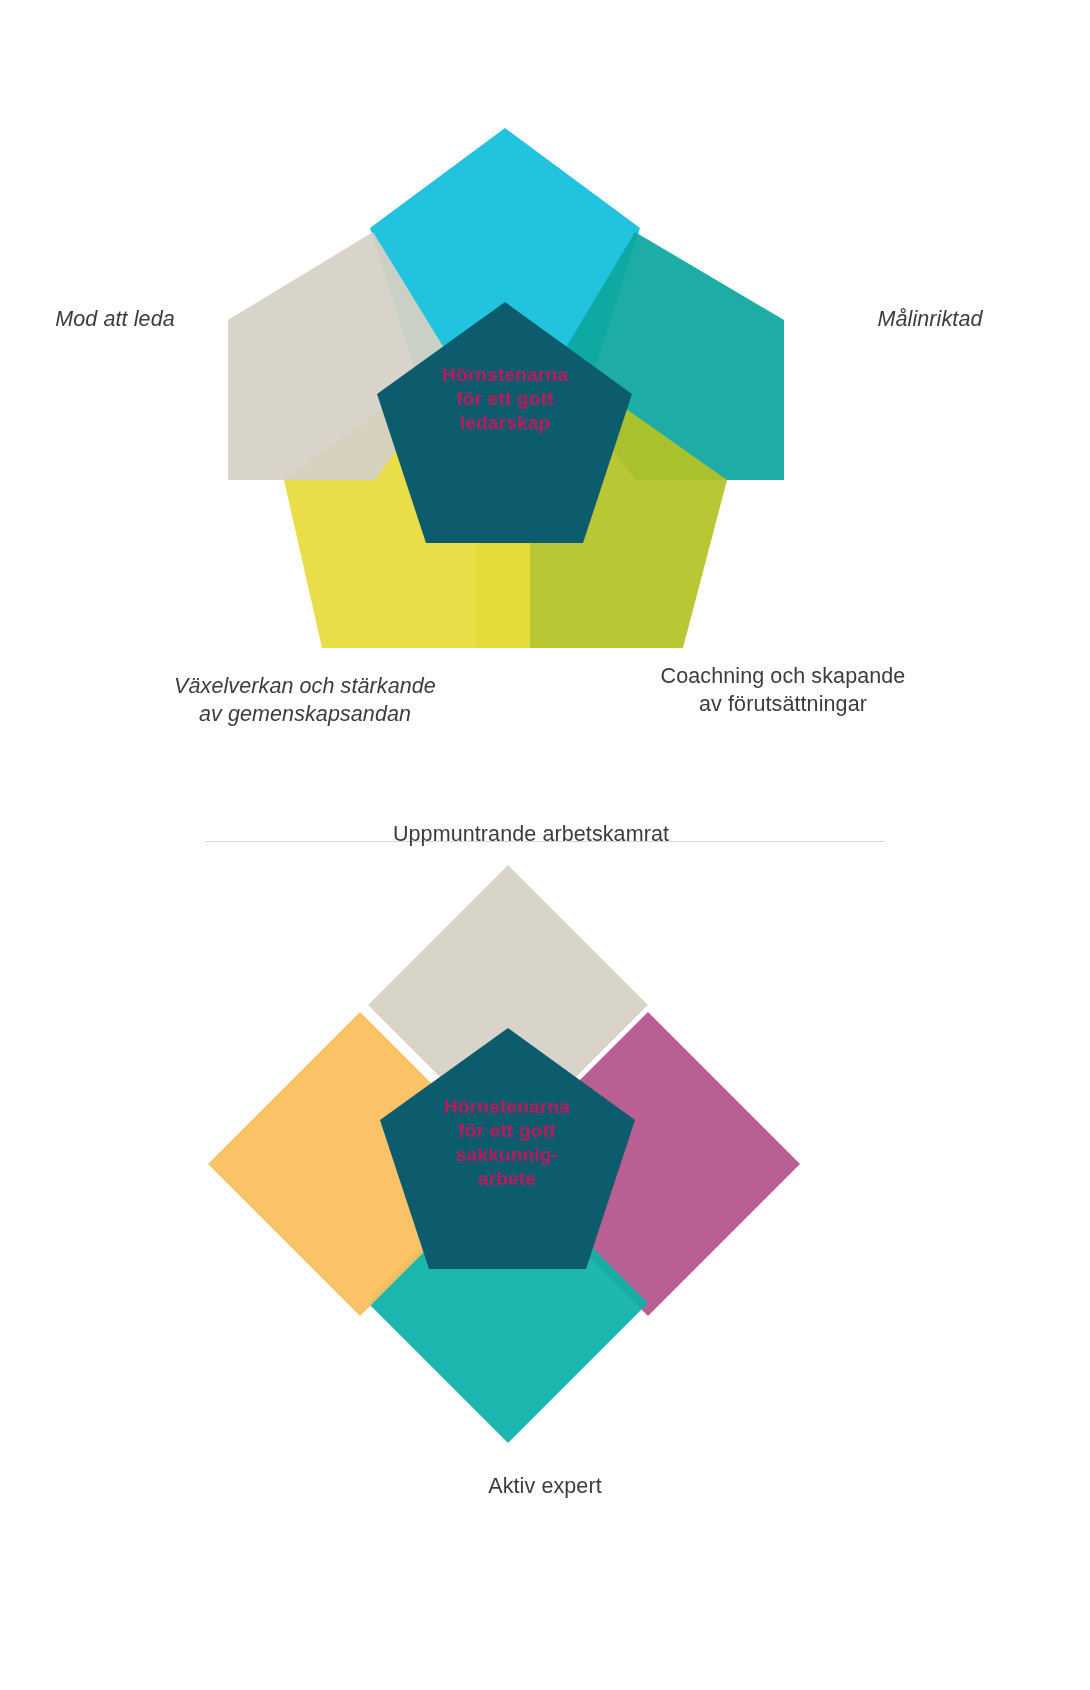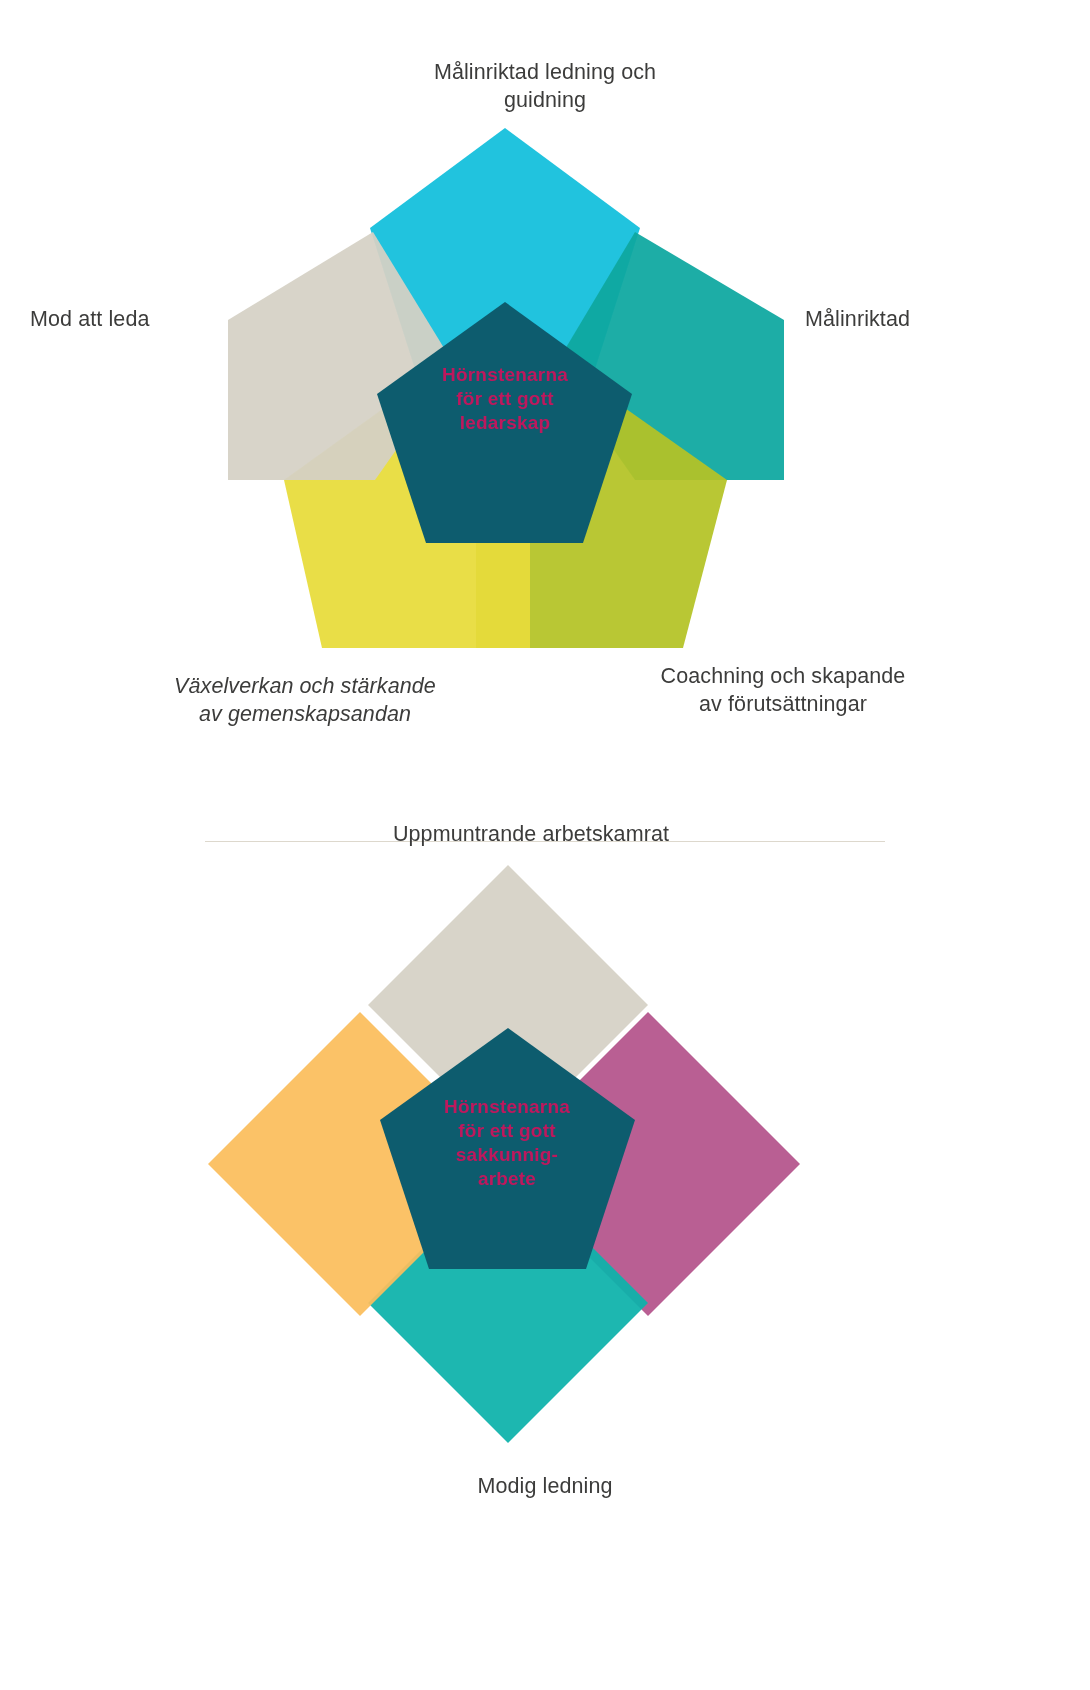--- a/index.html
+++ b/index.html
@@ -43,21 +43,21 @@
   .label {
     position: absolute;
     font-size: 21.5px;
     line-height: 1.32;
     font-weight: 400;
     color: #3c3c3b;
     letter-spacing: 0.1px;
     white-space: pre-line;
   }
   .label.center-al { text-align: center; }
-  .label.left-al   { text-align: left; }
+  .label.left-al   { text-align: center; font-style: italic; }
 
   .center-text {
     position: absolute;
     text-align: center;
     color: #be185d;
     font-weight: 700;
     font-size: 19px;
     line-height: 1.26;
     white-space: pre-line;
     letter-spacing: 0.2px;
@@ -103,22 +103,20 @@
 
         <polygon points="420,382 530,480 530,648 322,648 284,480" fill="#e8dc3c" fill-opacity="0.94"></polygon>
 
         <polygon points="373,232 455,366 375,480 228,480 228,320" fill="#d6d1c6" fill-opacity="0.94"></polygon>
       </g>
 
       <polygon points="505,302 632,394 583,543 426,543 377,394" fill="#0d5c6e"></polygon>
     </svg>
   </div>
 
-  <div class="label center-al" id="lbl-l1-top">Målinriktad ledning och
-guidning</div>
 
   <div class="label left-al" id="lbl-l1-left">Mod att leda</div>
 
   <div class="label left-al" id="lbl-l1-right">Målinriktad</div>
 
   <div class="label center-al" id="lbl-l1-bleft">Växelverkan och stärkande
 av gemenskapsandan</div>
 
   <div class="label center-al" id="lbl-l1-bright">Coachning och skapande
 av förutsättningar</div>
@@ -145,19 +143,19 @@
       </g>
 
       <polygon points="508,228 635,320 586,469 429,469 380,320" fill="#0d5c6e"></polygon>
     </svg>
   </div>
 
   <div class="label center-al" id="lbl-l2-top">Uppmuntrande arbetskamrat</div>
 
 
 
-  <div class="label center-al" id="lbl-l2-bottom">Modig ledning</div>
+  <div class="label center-al" id="lbl-l2-bottom">Aktiv expert</div>
 
   <div class="center-text" id="center-l2">Hörnstenarna
 för ett gott
 sakkunnig-
 arbete</div>
 </div>
 
 </body></html>

